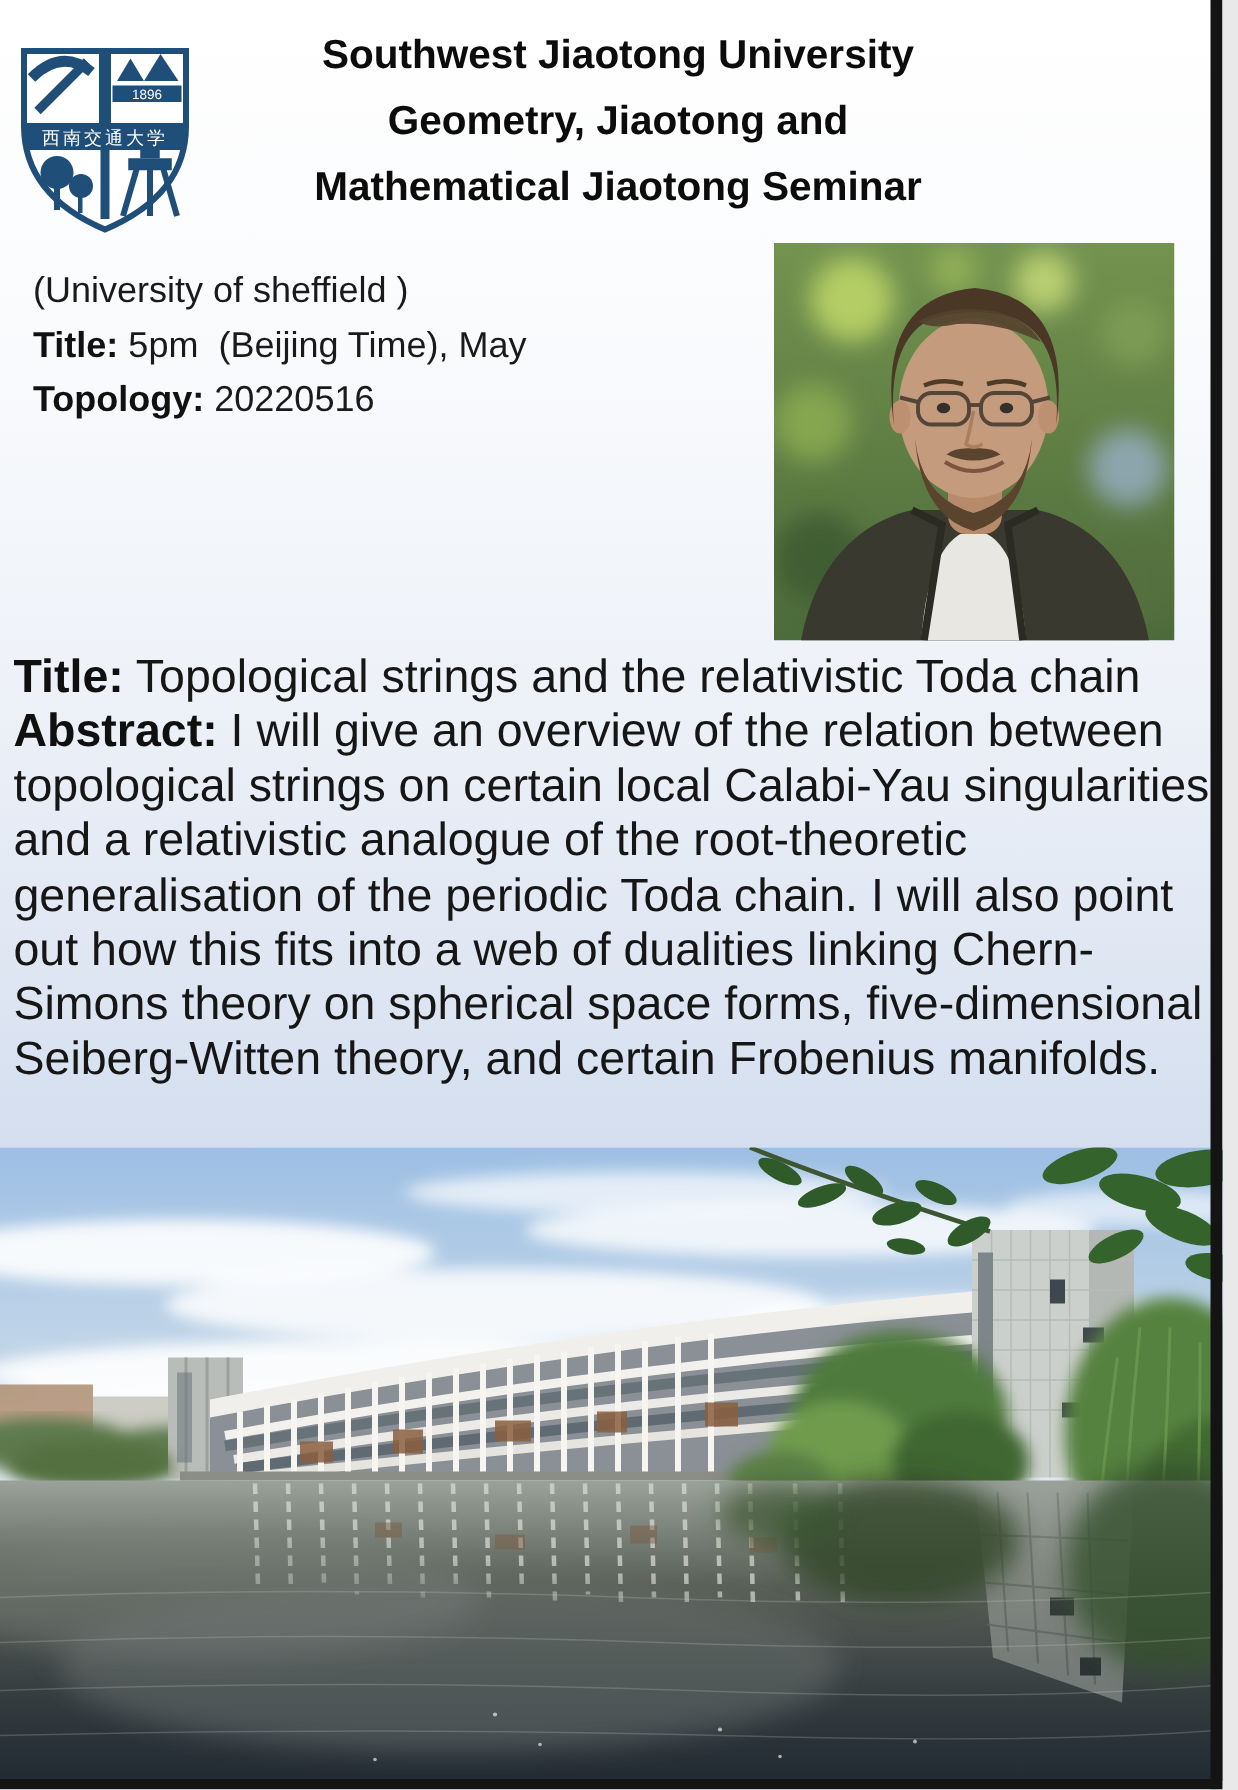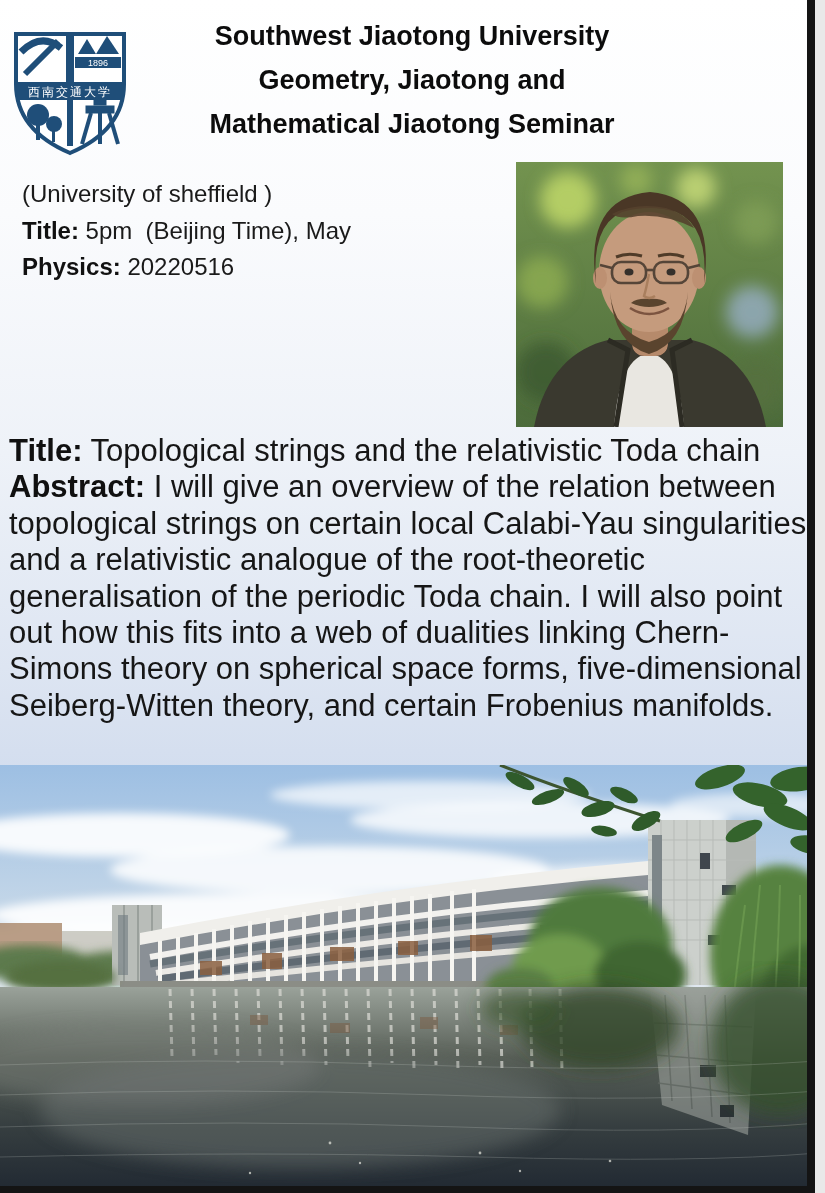--- a/index.html
+++ b/index.html
@@ -75,21 +75,21 @@
 
   <div class="header-title">
     <div>Southwest Jiaotong University</div>
     <div>Geometry, Jiaotong and</div>
     <div>Mathematical Jiaotong Seminar</div>
   </div>
 
   <div class="info">
     <div class="line"><b></b><span>(University of sheffield )</span></div>
     <div class="line"><b>Title:</b><span> 5pm  (Beijing Time), May</span></div>
-    <div class="line"><b>Physics:</b><span> 20220516</span></div>
+    <div class="line"><b>Topology:</b><span> 20220516</span></div>
   </div>
 
   <svg class="speaker-photo" viewBox="0 0 267 265" role="img">
     <defs>
       <linearGradient id="pbg" x1="0" y1="0" x2="0" y2="1">
         <stop offset="0" stop-color="#73934f"></stop>
           <stop offset="1" stop-color="#4c6b3b"></stop>
       </linearGradient>
       <filter id="blur8">
           <feGaussianBlur stdDeviation="8"></feGaussianBlur>

